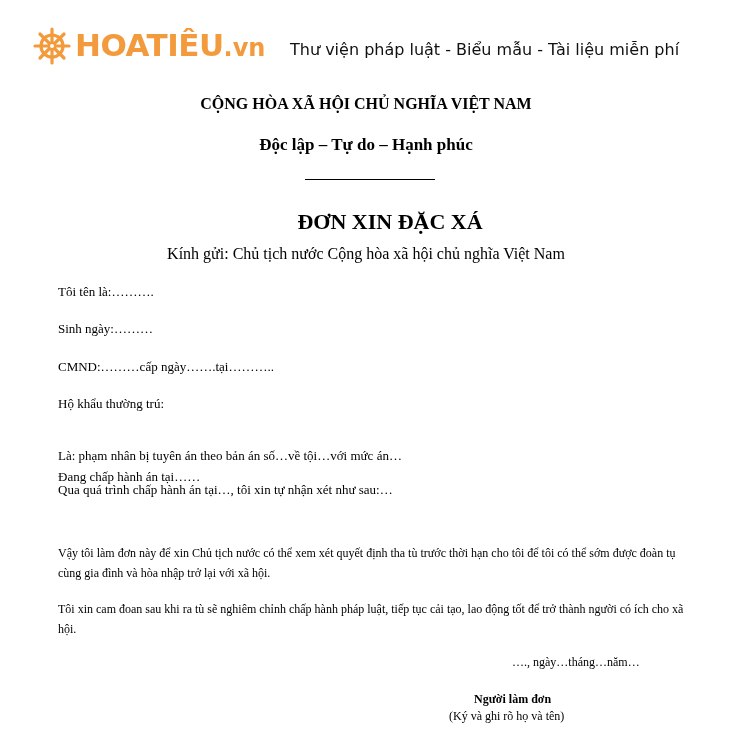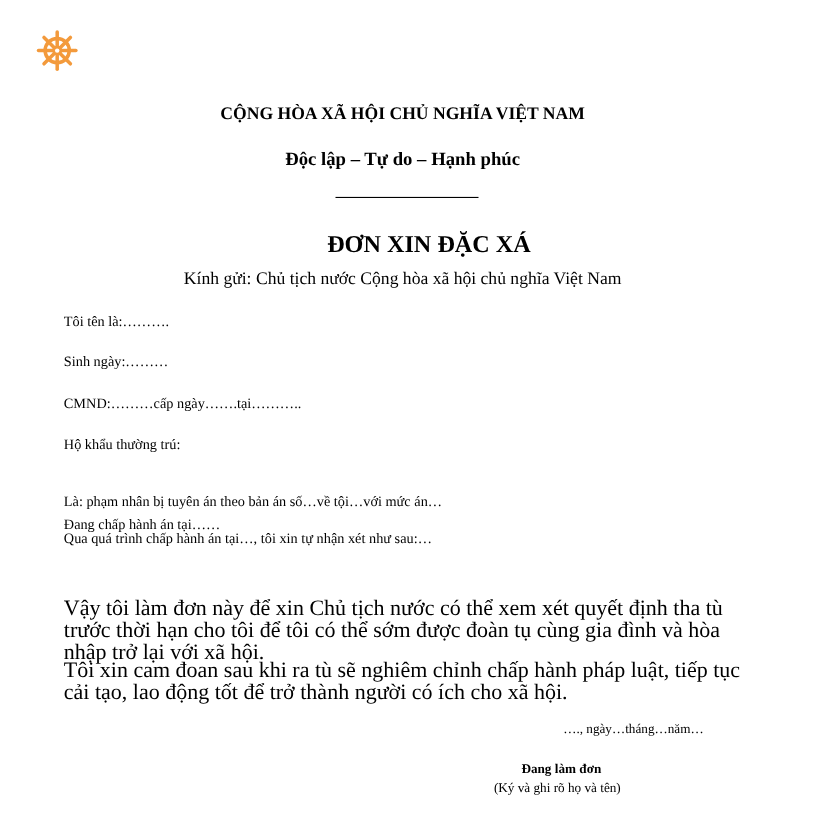--- a/index.html
+++ b/index.html
@@ -11,56 +11,58 @@
   .logo-text .vn { font-size:24px; font-weight:bold; letter-spacing:0; }
   .tagline { position:absolute; left:290px; top:40px; font-family:"DejaVu Sans", sans-serif; font-size:16px; color:#111; white-space:nowrap; }
   .center { position:absolute; left:0; width:732px; text-align:center; }
   .bold { font-weight:bold; }
   .t-national { top:95px; font-size:16px; }
   .t-motto { top:135px; font-size:17px; }
   .t-rule { position:absolute; left:305px; top:179px; width:130px; height:0; border-top:1px solid #000; }
   .t-title { top:209px; font-size:22px;padding-left:24px; }
   .t-to { top:245px; font-size:16px; }
   .p { position:absolute; left:58px; font-size:13px; white-space:nowrap; }
-  .para { position:absolute; left:58px; width:640px; font-size:20px; line-height:20px; }
+  .para { position:absolute; left:58px; width:640px; font-size:12px; line-height:20px; }
   .sig { position:absolute; font-size:12px; white-space:nowrap; }
 </style>
 </head>
 <body>
 
 <div class="header">
   <div class="logo">
     <span>
       <svg viewBox="0 0 40 40">
         <g stroke="#f39a3c" fill="none" stroke-width="3.2" stroke-linecap="round">
           <circle cx="20" cy="20" r="11"></circle>
           <circle cx="20" cy="20" r="3.2" stroke-width="2.6"></circle>
           <line x1="20" y1="3" x2="20" y2="37"></line>
           <line x1="3" y1="20" x2="37" y2="20"></line>
           <line x1="8" y1="8" x2="32" y2="32"></line>
           <line x1="32" y1="8" x2="8" y2="32"></line>
         </g>
         <circle cx="20" cy="20" r="2" fill="#fff"></circle>
       </svg>
     </span>
+    <span class="logo-text"><span>HOATIÊU</span><span class="vn">.vn</span></span>
   </div>
+  <div class="tagline">Thư viện pháp luật - Biểu mẫu - Tài liệu miễn phí</div>
 </div>
 
 <div class="center bold t-national">CỘNG HÒA XÃ HỘI CHỦ NGHĨA VIỆT NAM</div>
 <div class="center bold t-motto">Độc lập – Tự do – Hạnh phúc</div>
 <div class="t-rule"></div>
 <div class="center bold t-title">ĐƠN XIN ĐẶC XÁ</div>
 <div class="center t-to">Kính gửi: Chủ tịch nước Cộng hòa xã hội chủ nghĩa Việt Nam</div>
 
 <div class="p" style="top:284px">Tôi tên là:……….</div>
 <div class="p" style="top:321px">Sinh ngày:………</div>
 <div class="p" style="top:359px">CMND:………cấp ngày…….tại………..</div>
 <div class="p" style="top:396px">Hộ khẩu thường trú:</div>
 <div class="p" style="top:448px">Là: phạm nhân bị tuyên án theo bản án số…về tội…với mức án…</div>
 <div class="p" style="top:469px">Đang chấp hành án tại……</div>
 <div class="p" style="top:482px">Qua quá trình chấp hành án tại…, tôi xin tự nhận xét như sau:…</div>
 
 <div class="para" style="top:543px">Vậy tôi làm đơn này để xin Chủ tịch nước có thể xem xét quyết định tha tù trước thời hạn cho tôi để tôi có thể sớm được đoàn tụ cùng gia đình và hòa nhập trở lại với xã hội.</div>
 <div class="para" style="top:599px">Tôi xin cam đoan sau khi ra tù sẽ nghiêm chỉnh chấp hành pháp luật, tiếp tục cải tạo, lao động tốt để trở thành người có ích cho xã hội.</div>
 
 <div class="sig" style="left:512px; top:655px">…., ngày…tháng…năm…</div>
-<div class="sig bold" style="left:474px; top:692px">Đang làm đơn</div>
+<div class="sig bold" style="left:474px; top:692px">Người làm đơn</div>
 <div class="sig" style="left:449px; top:709px">(Ký và ghi rõ họ và tên)</div>
 
 </body></html>

